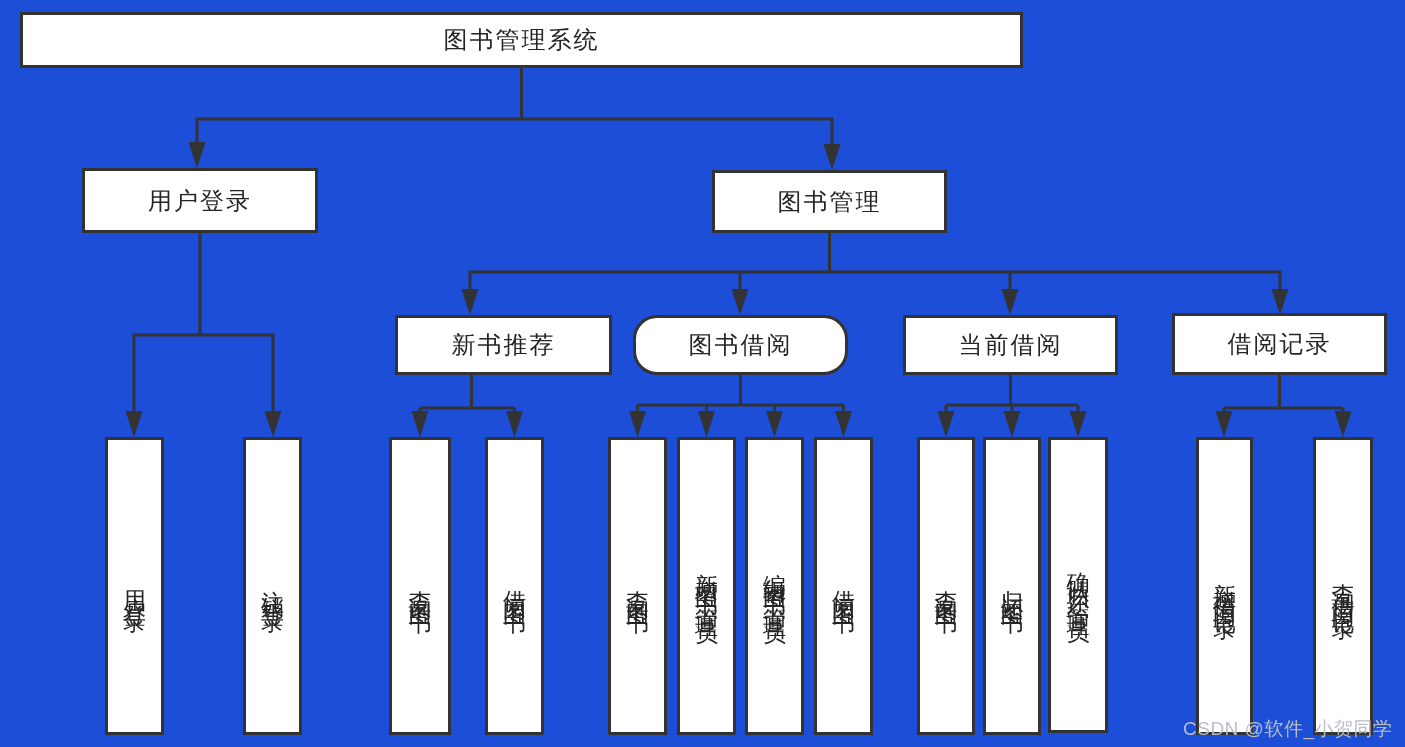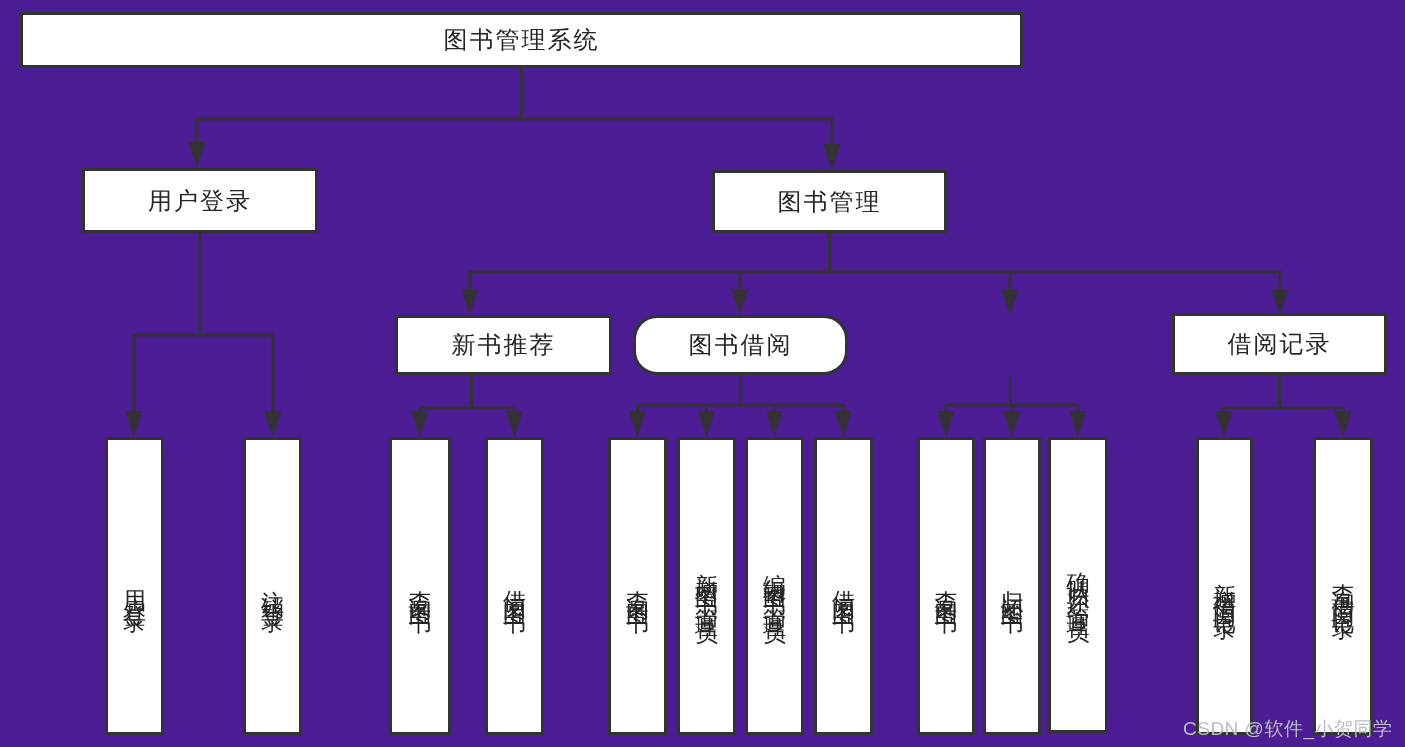--- a/index.html
+++ b/index.html
@@ -6,21 +6,21 @@
     margin: 0;
     padding: 0;
     background: #ffffff;
     overflow: hidden;
     font-family: "Liberation Sans", sans-serif;
   }
   #canvas {
     position: relative;
     width: 1405px;
     height: 747px;
-    background: #4c1d95;
+    background: #1d4ed8;
   }
   .node {
     position: absolute;
     box-sizing: border-box;
     border: 3px solid #333333;
     background: #ffffff;
     display: flex;
     align-items: center;
     justify-content: center;
     color: #252525;
@@ -137,20 +137,23 @@
   <div class="node h" style="left:712px; top:170px; width:235px; height:63px;align-items:center;">
     <span>图书管理</span>
   </div>
 
   <div class="node h" style="left:363px; top:315px; width:217px; height:60px;margin-left:32px;">
     <span>新书推荐</span>
   </div>
   <div class="node h" style="left:633px; top:315px; width:215px; height:60px;border-radius:24px;">
     <span>图书借阅</span>
   </div>
+  <div class="node h" style="left:903px; top:315px; width:215px; height:60px;">
+    <span>当前借阅</span>
+  </div>
   <div class="node h" style="left:1172px; top:313px; width:215px; height:62px;">
     <span>借阅记录</span>
   </div>
 
   <div class="node v" style="left:105px; top:437px; width:59px; height:298px;">
     <span class="vtext">用户登录</span>
   </div>
   <div class="node v" style="left:243px; top:437px; width:59px; height:298px;">
     <span class="vtext">注销登录</span>
   </div>

